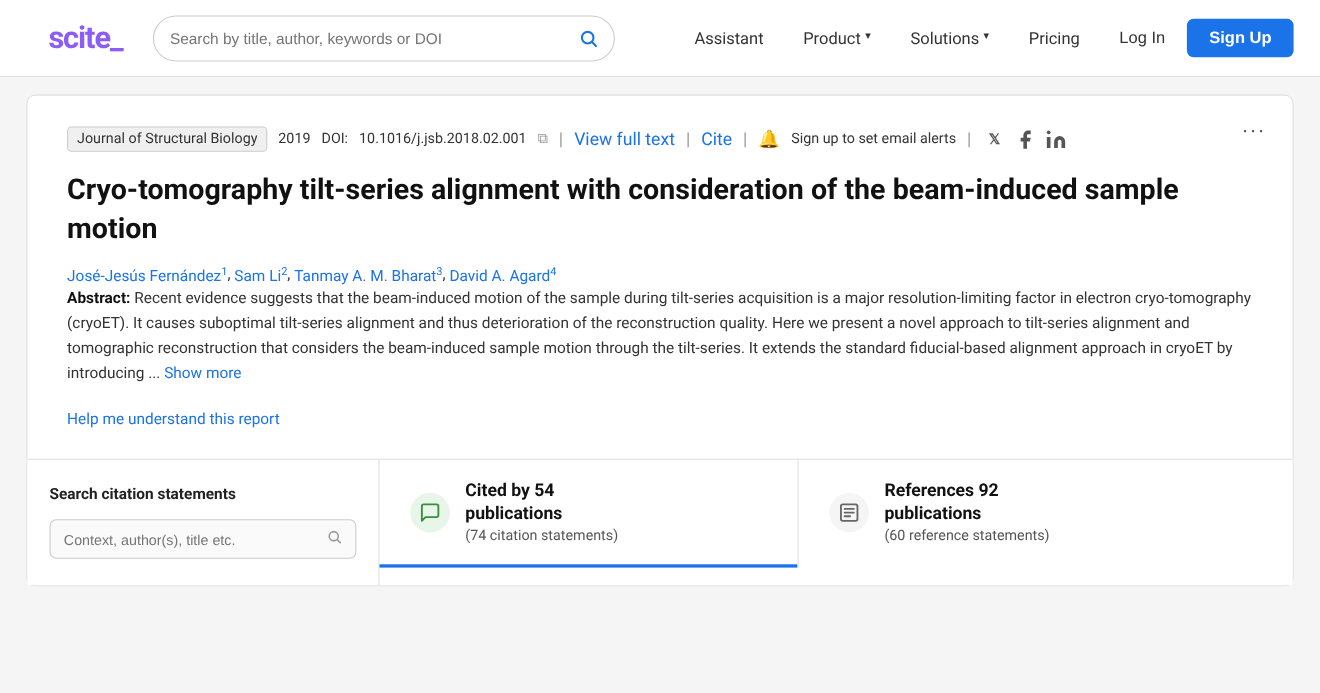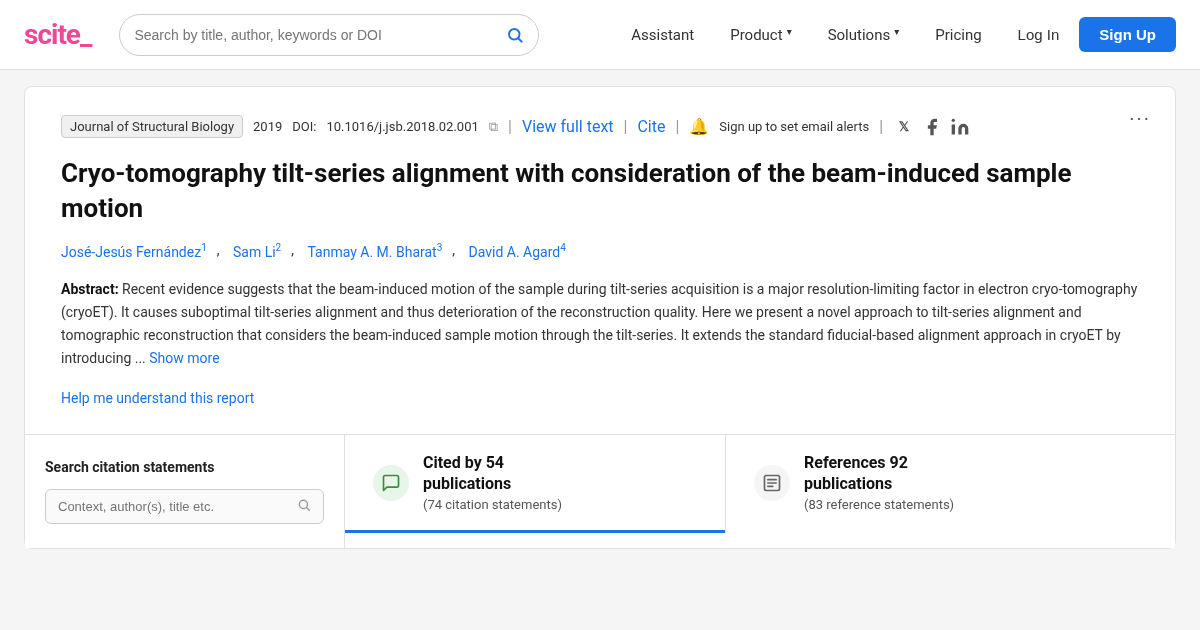--- a/index.html
+++ b/index.html
@@ -16,21 +16,21 @@
       gap: 16px;
     }
     .logo {
       font-size: 28px;
       font-weight: 700;
       color: #1a73e8;
       letter-spacing: -1px;
       margin-right: 12px;
       white-space: nowrap;
     }
-    .logo span { color: #ec4899; }
+    .logo span { color: #8b5cf6; margin-left: 20px; }
     .search-bar {
       flex: 0 0 420px;
       display: flex;
       align-items: center;
       border: 1.5px solid #ccc;
       border-radius: 24px;
       padding: 0 14px;
       height: 42px;
       background: #fff;
     }
@@ -151,24 +151,23 @@
     .paper-title {
       font-size: 26px;
       font-weight: 700;
       color: #111;
       line-height: 1.35;
       margin-bottom: 16px;
     }
     .paper-authors {
       font-size: 14px;
       color: #1a73e8;
-      margin-bottom: 18px;
       display: flex;
       flex-wrap: wrap;
-      gap: 10px;
+      gap: 0;
     }
     .author-name { color: #1a73e8; cursor: pointer; }
     .author-sup { font-size: 10px; vertical-align: super; }
     .author-sep { color: #333; }
 
     .abstract {
       font-size: 14px;
       line-height: 1.65;
       color: #333;
       margin-bottom: 18px;
@@ -416,20 +415,20 @@
                 <line x1="7" y1="8" x2="17" y2="8"></line>
                 <line x1="7" y1="12" x2="17" y2="12"></line>
                 <line x1="7" y1="16" x2="13" y2="16"></line>
             </svg>
           </div>
           <div class="tab-label-group">
             <span class="tab-label">
               <span>References 92</span><br>
               <span>publications</span>
             </span>
-            <span class="tab-sublabel">(83 reference statements)</span>
+            <span class="tab-sublabel">(60 reference statements)</span>
           </div>
         </div>
 
       </div>
     </div>
   </div>
 </div>
 
 </body></html>

